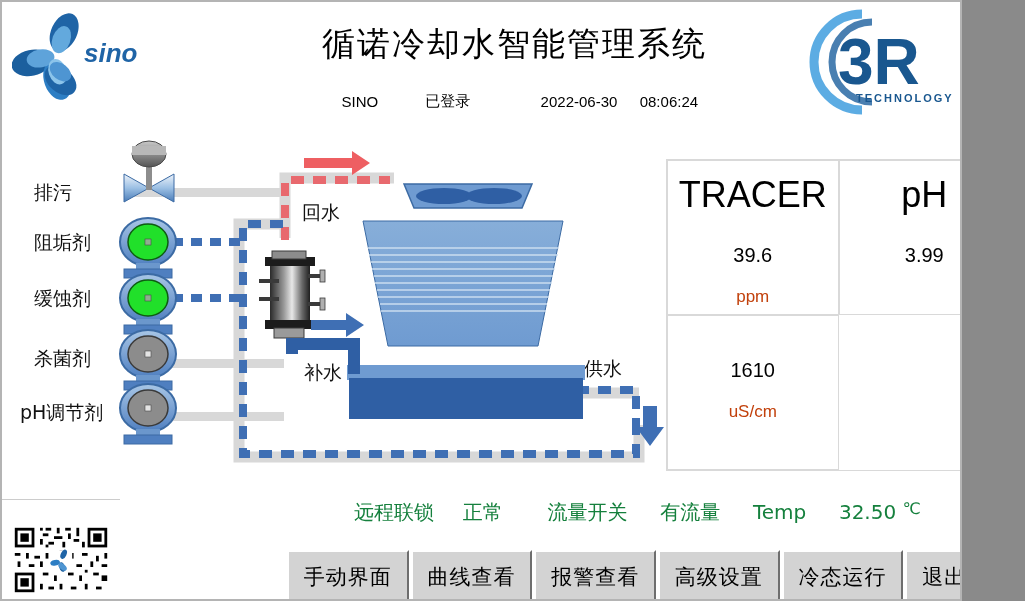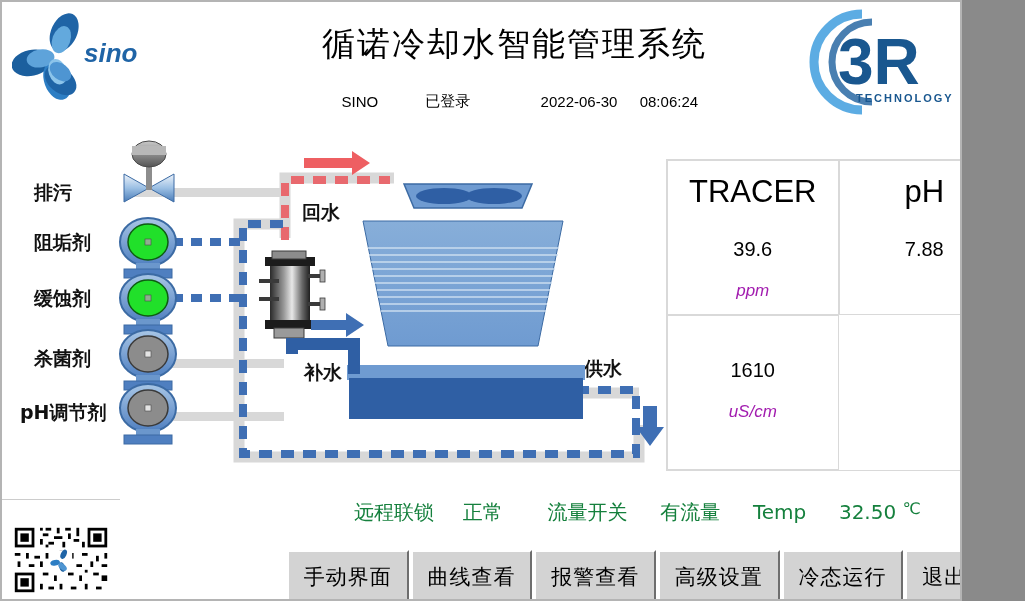--- a/index.html
+++ b/index.html
@@ -20,38 +20,38 @@
           font-size:15px;color:#000;}
   #subbar span{display:inline-block;vertical-align:middle;}
   .sb-user{min-width:58px;}
   .sb-gap1{width:28px;}
   .sb-gap2{width:62px;}
   .sb-gap3{width:14px;}
   #logo3r{position:absolute;right:6px;top:4px;width:160px;height:112px;}
 
   
   .lab{position:absolute;font-size:19px;color:#111;white-space:nowrap;
-       font-family:"DejaVu Sans","Liberation Sans",sans-serif;font-weight:bold;}
+       font-family:"DejaVu Sans","Liberation Sans",sans-serif;}
 
   
   #svgwrap{position:absolute;left:0;top:0;width:1025px;height:601px;
            pointer-events:none;}
 
   
   #panel{
     position:absolute;left:664px;top:157px;width:345px;height:312px;
     border:1px solid #d9d9d9;box-sizing:border-box;
     display:grid;grid-template-columns:1fr 1fr;grid-template-rows:1fr 1fr;
   }
   .cell{border:1px solid #d9d9d9;box-sizing:border-box;
         display:flex;flex-direction:column;align-items:center;
         justify-content:flex-start;padding-top:14px;}
-  .cell-name{font-size:31px;color:#000;line-height:1.1;}
+  .cell-name{font-size:36px;color:#000;line-height:1.1;}
   .cell-val{font-size:20px;color:#000;margin-top:29px;}
-  .cell-unit{font-size:17px;color:#a21caf;margin-top:20px;font-style:italic;}
+  .cell-unit{font-size:17px;color:#c2410c;margin-top:20px;}
 
   
   #status{position:absolute;left:352px;top:497px;font-size:20px;color:#15803d;
           white-space:nowrap;
           font-family:"DejaVu Sans","Liberation Sans",sans-serif;}
   #status span{display:inline-block;}
   .st-gap-s{width:16px;}
   .st-gap-m{width:32px;}
   .st-gap-l{width:20px;}
   .deg{font-size:16px;vertical-align:top;}
@@ -253,21 +253,21 @@
   </svg>
 
   <div id="panel">
     <div class="cell">
       <div class="cell-name">TRACER</div>
       <div class="cell-val">39.6</div>
       <div class="cell-unit">ppm</div>
     </div>
     <div class="cell">
       <div class="cell-name">pH</div>
-      <div class="cell-val">7.88</div>
+      <div class="cell-val">3.99</div>
       <div class="cell-unit"></div>
     </div>
     <div class="cell">
       <div class="cell-val">1610</div>
       <div class="cell-unit">uS/cm</div>
     </div>
   </div>
 
   <div id="status">
     <span>远程联锁</span>

